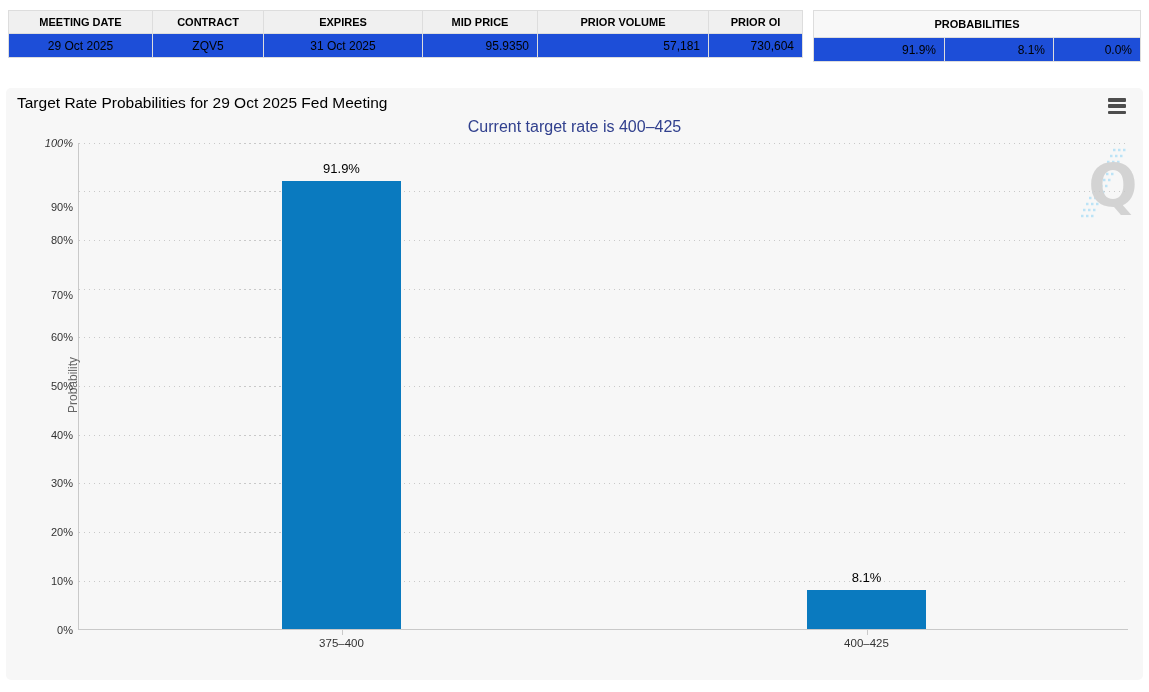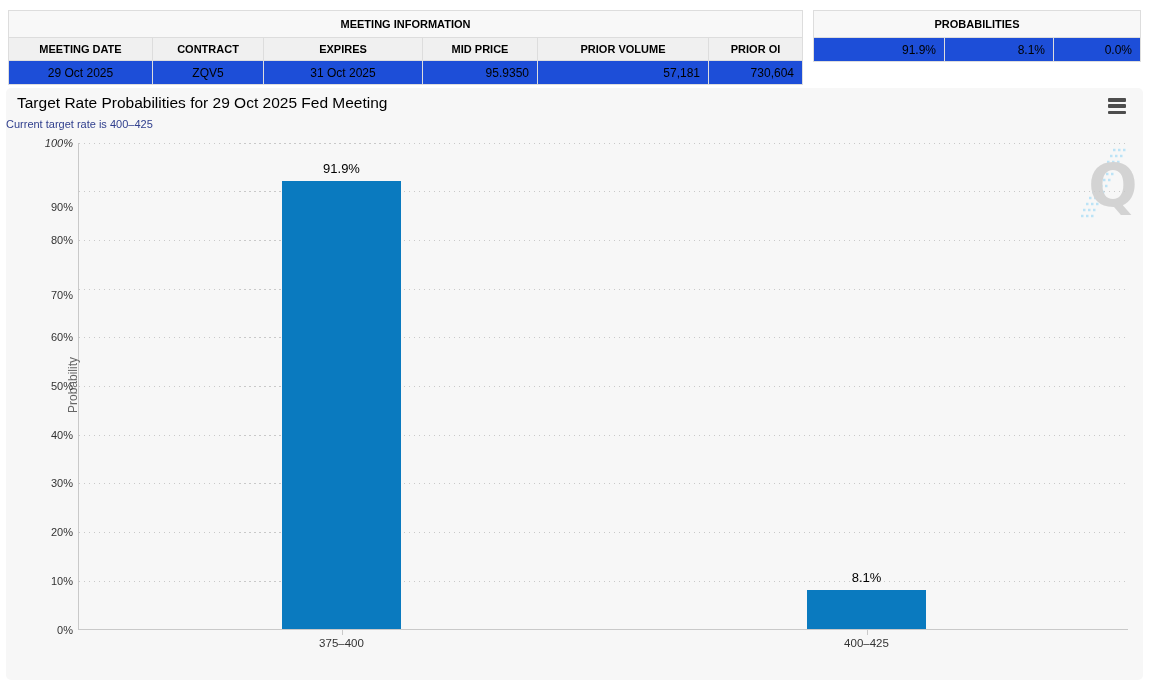--- a/index.html
+++ b/index.html
@@ -14,21 +14,21 @@
   table.info tr.cols th { background:#f0f0f0; height:23px; font-weight:bold; text-align:center; padding:0 4px; }
   table.info tr.vals td { background:#1d4ed8; height:24px; font-size:12px; text-align:center; padding:0 8px; }
   table.info tr.vals td.num { text-align:right; }
   #meeting-table { left:8px; width:794px; }
   #prob-table { left:813px; width:327px; }
 
   
   .chart { position:absolute; left:6px; top:88px; width:1137px; height:592px;
     background:#f7f7f7; border-radius:5px; }
   .chart-title { position:absolute; left:11px; top:6px; font-size:15.5px; color:#000000; }
-  .chart-subtitle { position:absolute; left:0; top:30px; width:100%; font-size:11px; }
+  .chart-subtitle { position:absolute; left:0; top:30px; width:100%; text-align:center; font-size:16px; }
   .menu-btn { position:absolute; right:17px; top:10px; width:18px; height:16px; cursor:pointer;
     display:flex; flex-direction:column; justify-content:space-between; }
   .menu-btn span { display:block; height:3.5px; background:#4d4d4d; border-radius:1px; }
 
   .plot { position:absolute; left:72px; top:55px; width:1050px; height:487px;
     border-left:1px solid #c9c9c9; border-bottom:1px solid #c9c9c9; }
   .gridline { position:absolute; left:0; width:100%; height:1px;
     background-image:repeating-linear-gradient(90deg,#c9c9c9 0 1.5px,transparent 1.5px 5px); }
   .ylab { position:absolute; width:40px; text-align:right; font-size:11px; color:#333; }
   .bar { position:absolute; bottom:0; }
@@ -48,23 +48,20 @@
   <table class="info" id="meeting-table">
     <colgroup>
         <col style="width:144px">
         <col style="width:111px">
         <col style="width:159px">
         <col style="width:115px">
         <col style="width:171px">
         <col style="width:94px">
       </colgroup>
     <tbody>
-        <tr class="grp">
-          <th colspan="6">MEETING INFORMATION</th>
-        </tr>
     <tr class="cols">
       <th>MEETING DATE</th>
       <th>CONTRACT</th>
       <th>EXPIRES</th>
       <th>MID PRICE</th>
       <th>PRIOR VOLUME</th>
       <th>PRIOR OI</th>
     </tr>
     <tr class="vals">
       <td>29 Oct 2025</td>

